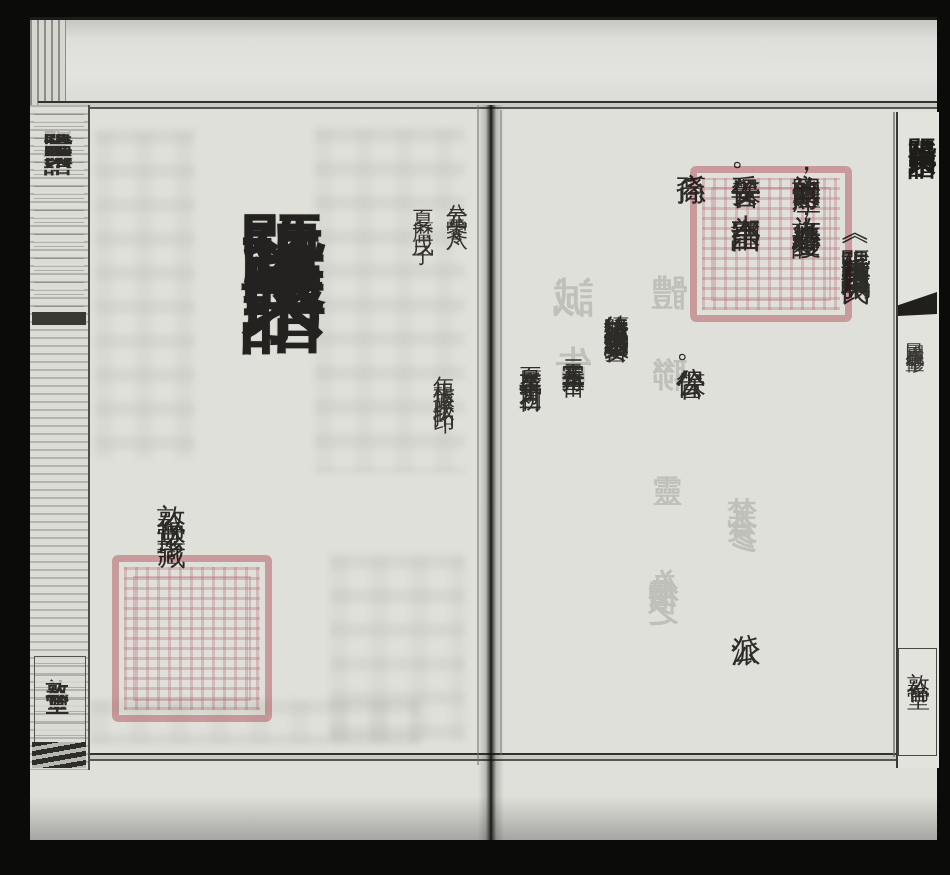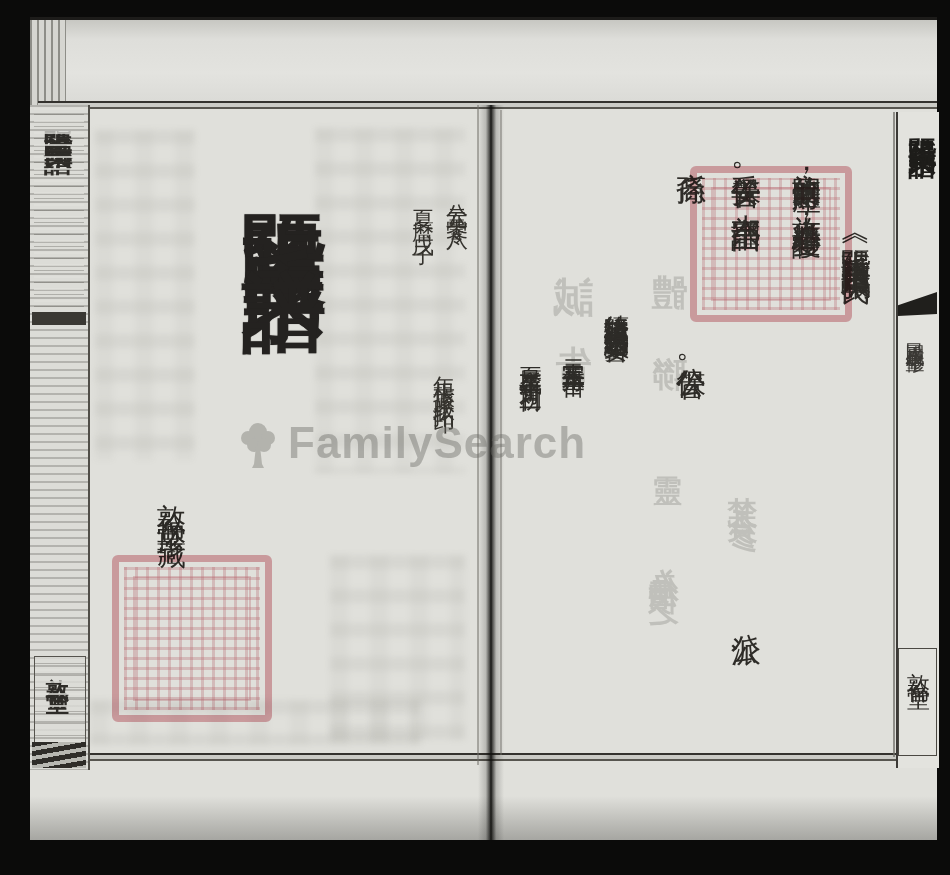--- a/index.html
+++ b/index.html
@@ -122,27 +122,14 @@
   <div class="right-strip"></div>
   <div class="v" style="left:908px;top:116px;font-size:28px;font-weight:700;letter-spacing:2px;color:#1e1d1a;">暨陽張氏宗譜</div>
   <div class="wedge" style="left:898px;top:292px;width:39px;height:24px;"></div>
   <div class="v" style="left:906px;top:328px;font-size:19px;letter-spacing:2px;color:#3b3935;">民國戊辰年重修</div>
   <div class="strip-box" style="left:898px;top:648px;width:37px;height:106px;">
     <div class="v" style="left:8px;top:5px;font-size:23px;letter-spacing:7px;color:#2c2a26;">敦倫堂</div>
   </div>
 
   <div class="bottom-shade"></div>
 
-  <div class="watermark">
-    <svg width="44" height="50" viewBox="0 0 44 50" style="opacity:.45;">
-      <g fill="#7d7d77">
-        <circle cx="22" cy="14" r="9"></circle>
-        <circle cx="12" cy="20" r="7"></circle>
-        <circle cx="32" cy="20" r="7"></circle>
-        <circle cx="18" cy="27" r="7"></circle>
-        <circle cx="28" cy="27" r="7"></circle>
-        <path d="M20 28 L24 28 L26 46 L28 50 L16 50 L18 46 Z"></path>
-      </g>
-    </svg>
-    <span class="wm-text">FamilySearch</span>
-  </div>
 
 </div>
 
 </body></html>

